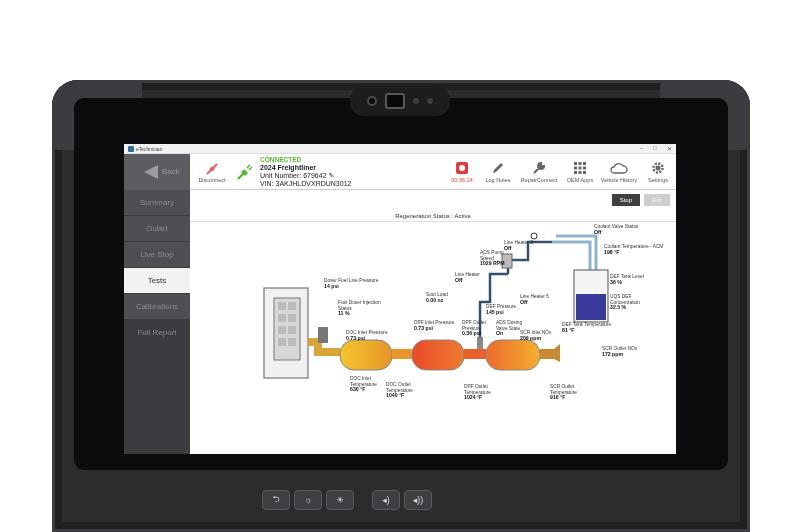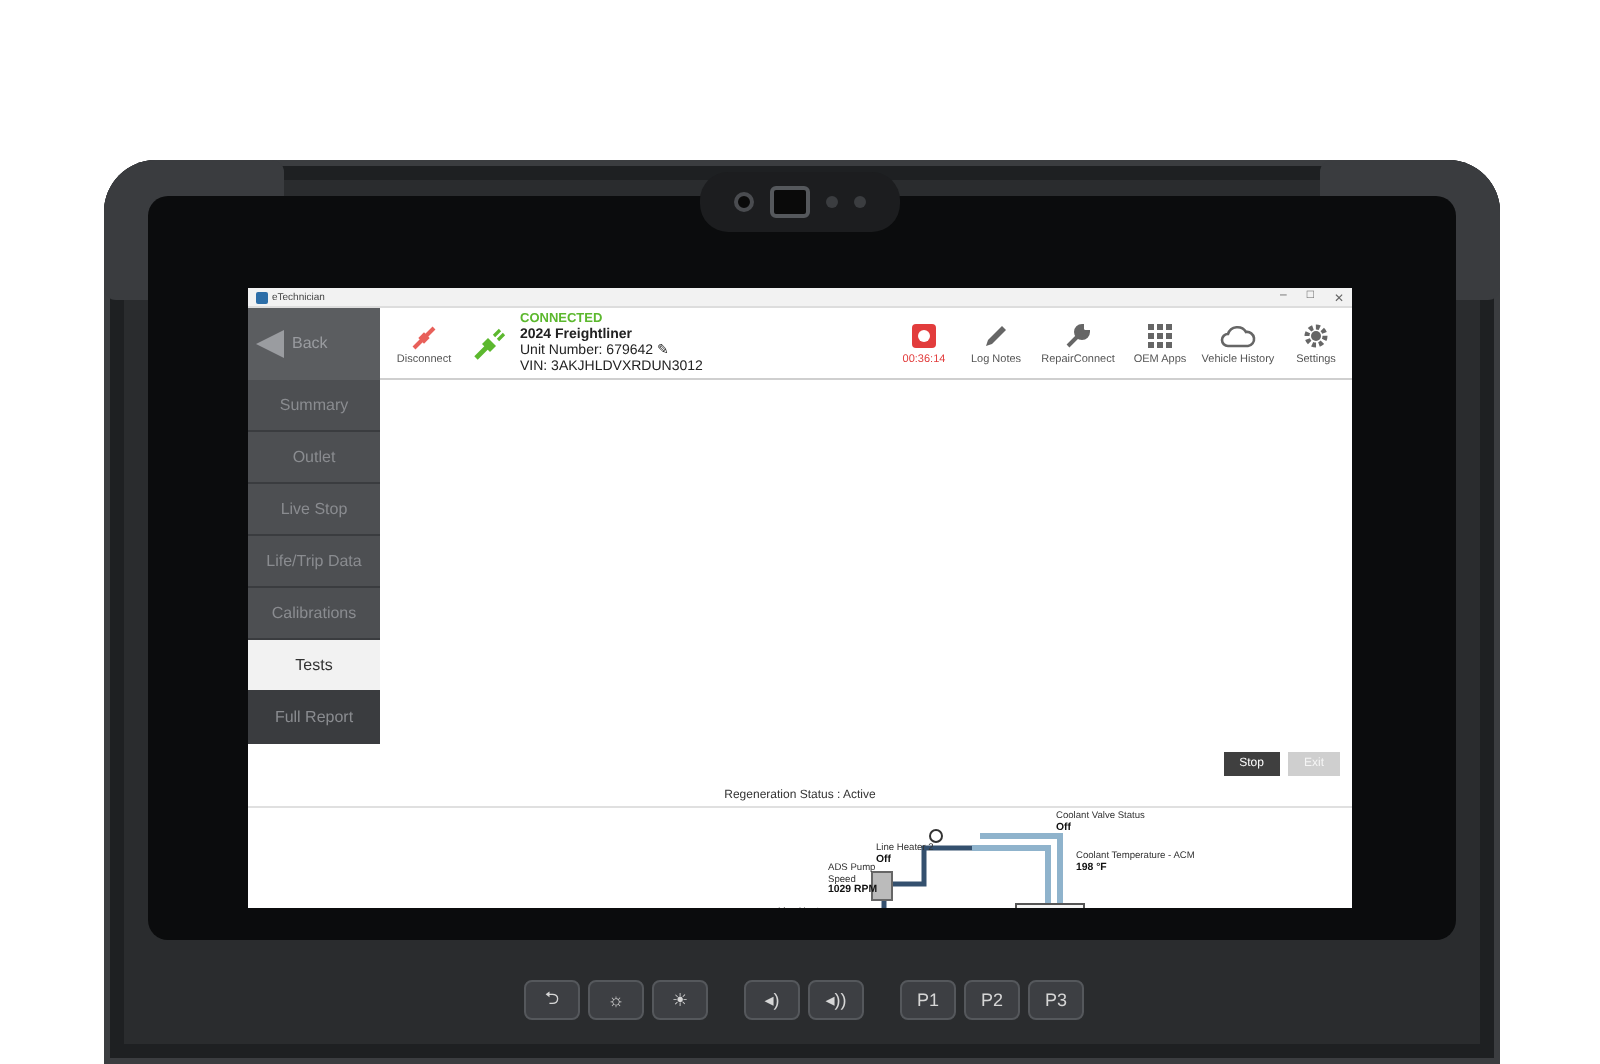--- a/index.html
+++ b/index.html
@@ -20,34 +20,34 @@
   .hw-group{display:flex;gap:4px;margin-right:12px;}
   .hw-btn{width:28px;height:20px;background:#3d3f43;border:1px solid #55585c;border-radius:4px;color:#d6d6d6;font-size:9px;display:flex;align-items:center;justify-content:center;}
 
   
   .screen{position:absolute;left:124px;top:144px;width:552px;height:310px;background:#fff;overflow:hidden;}
   .titlebar{height:10px;background:#f2f2f2;display:flex;align-items:center;justify-content:space-between;padding:0 4px;font-size:5px;color:#444;border-bottom:1px solid #ddd;}
   .titlebar .tb-left{display:flex;align-items:center;gap:2px;}
   .app-logo{width:6px;height:6px;background:#2d6ea8;border-radius:1px;}
   .win-ctrls{display:flex;gap:10px;font-size:6px;color:#666;}
   .header{height:36px;display:flex;align-items:center;background:#fff;border-bottom:1px solid #cfcfcf;}
-  .back{width:66px;height:36px;background:#5b5d60;display:flex;align-items:center;padding-left:4px;gap:4px;color:#9a9ca0;font-size:8px;}
+  .back{width:66px;height:36px;background:#5b5d60;display:flex;align-items:center;padding-left:20px;gap:4px;color:#9a9ca0;font-size:8px;}
   .back-arrow{width:0;height:0;border-top:7px solid transparent;border-bottom:7px solid transparent;border-right:14px solid #9a9ca0;}
   .hdr-item{display:flex;flex-direction:column;align-items:center;font-size:5.5px;color:#555;}
   .disconnect{width:40px;margin-left:2px;}
   .conn{display:flex;align-items:center;gap:6px;margin-left:4px;}
   .conn-text{font-size:7px;line-height:8px;color:#222;}
   .conn-status{color:#5cb82e;font-weight:bold;font-size:6.5px;}
   .conn-title{font-weight:bold;}
   .hdr-right{margin-left:auto;display:flex;gap:0;}
   .hdr-btn{width:36px;display:flex;flex-direction:column;align-items:center;font-size:5.5px;color:#555;gap:2px;}
   .hdr-btn.repair{width:46px;}
   .hdr-btn.vh{width:42px;}
   .timer{color:#e23c3c;}
-  .body{display:flex;height:264px;flex-direction:column;}
+  .body{display:flex;height:264px;}
   .sidebar{width:66px;background:#3a3c3f;display:flex;flex-direction:column;}
   .side-item{height:26px;display:flex;align-items:center;justify-content:center;font-size:8px;color:#8a8c90;background:#4d4f52;border-bottom:1px solid #3a3c3f;}
   .side-item.active{background:#f2f2f2;color:#333;}
   .side-item.dark{background:#3a3c3f;}
   .main{flex:1;display:flex;flex-direction:column;}
   .page-title{height:16px;background:#d9d9d9;font-size:8.5px;font-weight:bold;color:#222;padding-left:4px;display:flex;align-items:center;border-bottom:1px solid #c0c0c0;}
   .actions{height:20px;display:flex;justify-content:flex-end;align-items:center;gap:4px;padding-right:6px;}
   .btn-stop{background:#3f3f3f;color:#fff;font-size:6px;padding:3px 8px;border:none;}
   .btn-exit{background:#cfcfcf;color:#f5f5f5;font-size:6px;padding:3px 8px;border:none;}
   .regen{font-size:6px;color:#333;text-align:center;height:12px;line-height:12px;border-bottom:1px solid #e0e0e0;}
@@ -73,25 +73,20 @@
   <div class="hw-buttons">
     <div class="hw-group">
       <div class="hw-btn">⮌</div>
       <div class="hw-btn">☼</div>
       <div class="hw-btn">☀</div>
     </div>
     <div class="hw-group">
       <div class="hw-btn">◂)</div>
       <div class="hw-btn">◂))</div>
     </div>
-    <div class="hw-group">
-      <div class="hw-btn">P1</div>
-      <div class="hw-btn">P2</div>
-      <div class="hw-btn">P3</div>
-    </div>
   </div>
 
   <div class="screen">
     <div class="titlebar">
       <div class="tb-left">
         <span class="app-logo"></span>
         <span>eTechnician</span>
       </div>
       <div class="win-ctrls">
         <span>–</span>
@@ -176,23 +171,22 @@
           <span>Settings</span>
         </div>
       </div>
     </div>
 
     <div class="body">
       <div class="sidebar">
         <div class="side-item">Summary</div>
         <div class="side-item">Outlet</div>
         <div class="side-item">Live Stop</div>
-        <div class="side-item">Life/Trip Data</div>
+        <div class="side-item active">Tests</div>
         <div class="side-item">Calibrations</div>
-        <div class="side-item active">Tests</div>
         <div class="side-item dark">Full Report</div>
         <div style="flex:1;background:#3a3c3f;"></div>
       </div>
 
       <div class="main">
         <div class="actions">
           <button class="btn-stop">Stop</button>
           <button class="btn-exit">Exit</button>
         </div>
         <div class="regen">Regeneration Status : Active</div>

